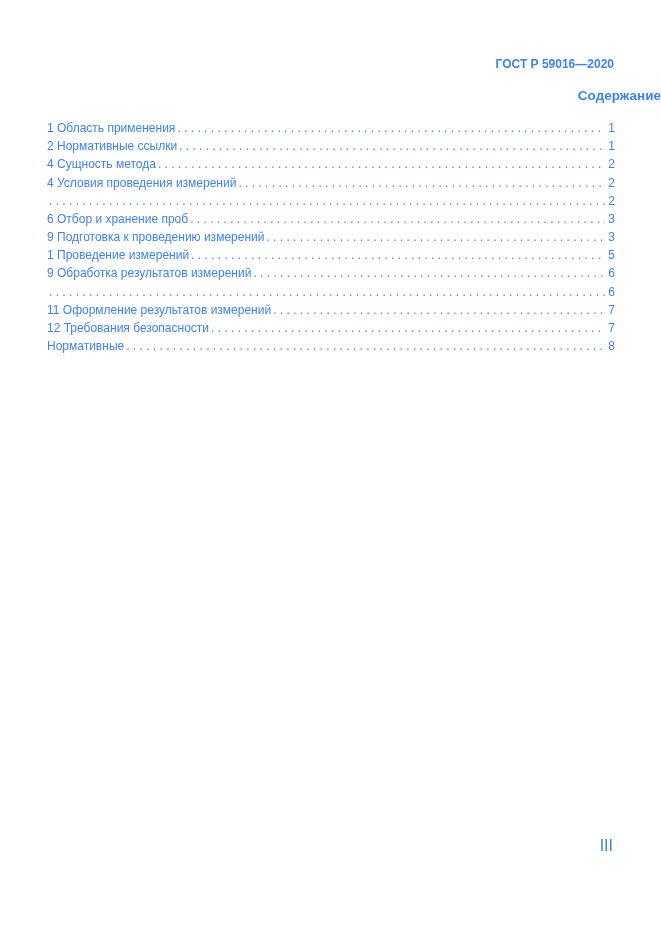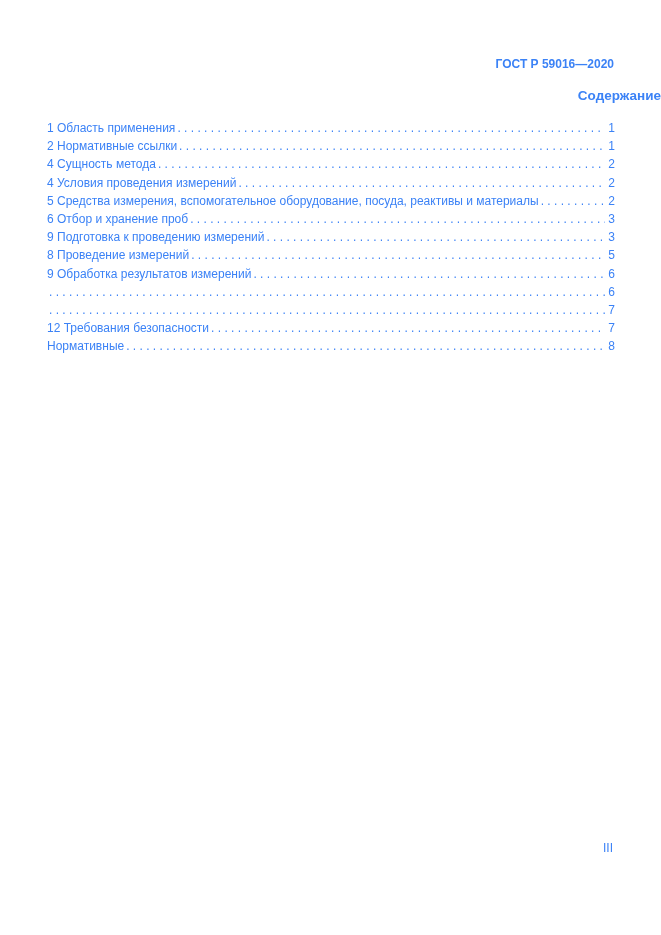--- a/index.html
+++ b/index.html
@@ -35,21 +35,21 @@
   }
   .toc-list {
     position: absolute;
     top: 119px;
     left: 47px;
     right: 46px;
     font-size: 12px;
   }
   .toc-row {
     display: flex;
-    align-items: center;
+    align-items: flex-end;
     height: 18.2px;
     line-height: 18.2px;
   }
   .toc-label {
     white-space: nowrap;
     flex: 0 0 auto;
   }
   .toc-dots {
     flex: 1 1 auto;
     overflow: hidden;
@@ -60,21 +60,21 @@
     content: ". . . . . . . . . . . . . . . . . . . . . . . . . . . . . . . . . . . . . . . . . . . . . . . . . . . . . . . . . . . . . . . . . . . . . . . . . . . . . . . . . . . . . . . . . . . . . . . . . . . . . . . . . . . . . . . . . . . . . . . . . . . . . . . . . .";
   }
   .toc-page {
     flex: 0 0 auto;
     white-space: nowrap;
   }
   .footer-page-number {
     position: absolute;
     bottom: 80px;
     right: 48px;
-    font-size: 12px;
+    font-size: 16px;
   }
 </style>
 </head>
 <body>
 
 <div class="page">
 
   <div class="doc-number">ГОСТ Р 59016—2020</div>
 
   <div class="toc-title">Содержание</div>
@@ -99,55 +99,55 @@
       <span class="toc-page">2</span>
     </div>
 
     <div class="toc-row">
       <span class="toc-label">4 Условия проведения измерений</span>
       <span class="toc-dots"></span>
       <span class="toc-page">2</span>
     </div>
 
     <div class="toc-row">
-      <span class="toc-label">5 Средства измерения, вспомогательное оборудование, посуда, реактивы и материалы</span>
       <span class="toc-dots"></span>
       <span class="toc-page">2</span>
     </div>
 
     <div class="toc-row">
       <span class="toc-label">6 Отбор и хранение проб</span>
       <span class="toc-dots"></span>
       <span class="toc-page">3</span>
     </div>
 
     <div class="toc-row">
       <span class="toc-label">9 Подготовка к проведению измерений</span>
       <span class="toc-dots"></span>
       <span class="toc-page">3</span>
     </div>
 
     <div class="toc-row">
-      <span class="toc-label">8 Проведение измерений</span>
+      <span class="toc-label">1 Проведение измерений</span>
       <span class="toc-dots"></span>
       <span class="toc-page">5</span>
     </div>
 
     <div class="toc-row">
       <span class="toc-label">9 Обработка результатов измерений</span>
       <span class="toc-dots"></span>
       <span class="toc-page">6</span>
     </div>
 
     <div class="toc-row">
       <span class="toc-dots"></span>
       <span class="toc-page">6</span>
     </div>
 
     <div class="toc-row">
+      <span class="toc-label">11 Оформление результатов измерений</span>
       <span class="toc-dots"></span>
       <span class="toc-page">7</span>
     </div>
 
     <div class="toc-row">
       <span class="toc-label">12 Требования безопасности</span>
       <span class="toc-dots"></span>
       <span class="toc-page">7</span>
     </div>
 

